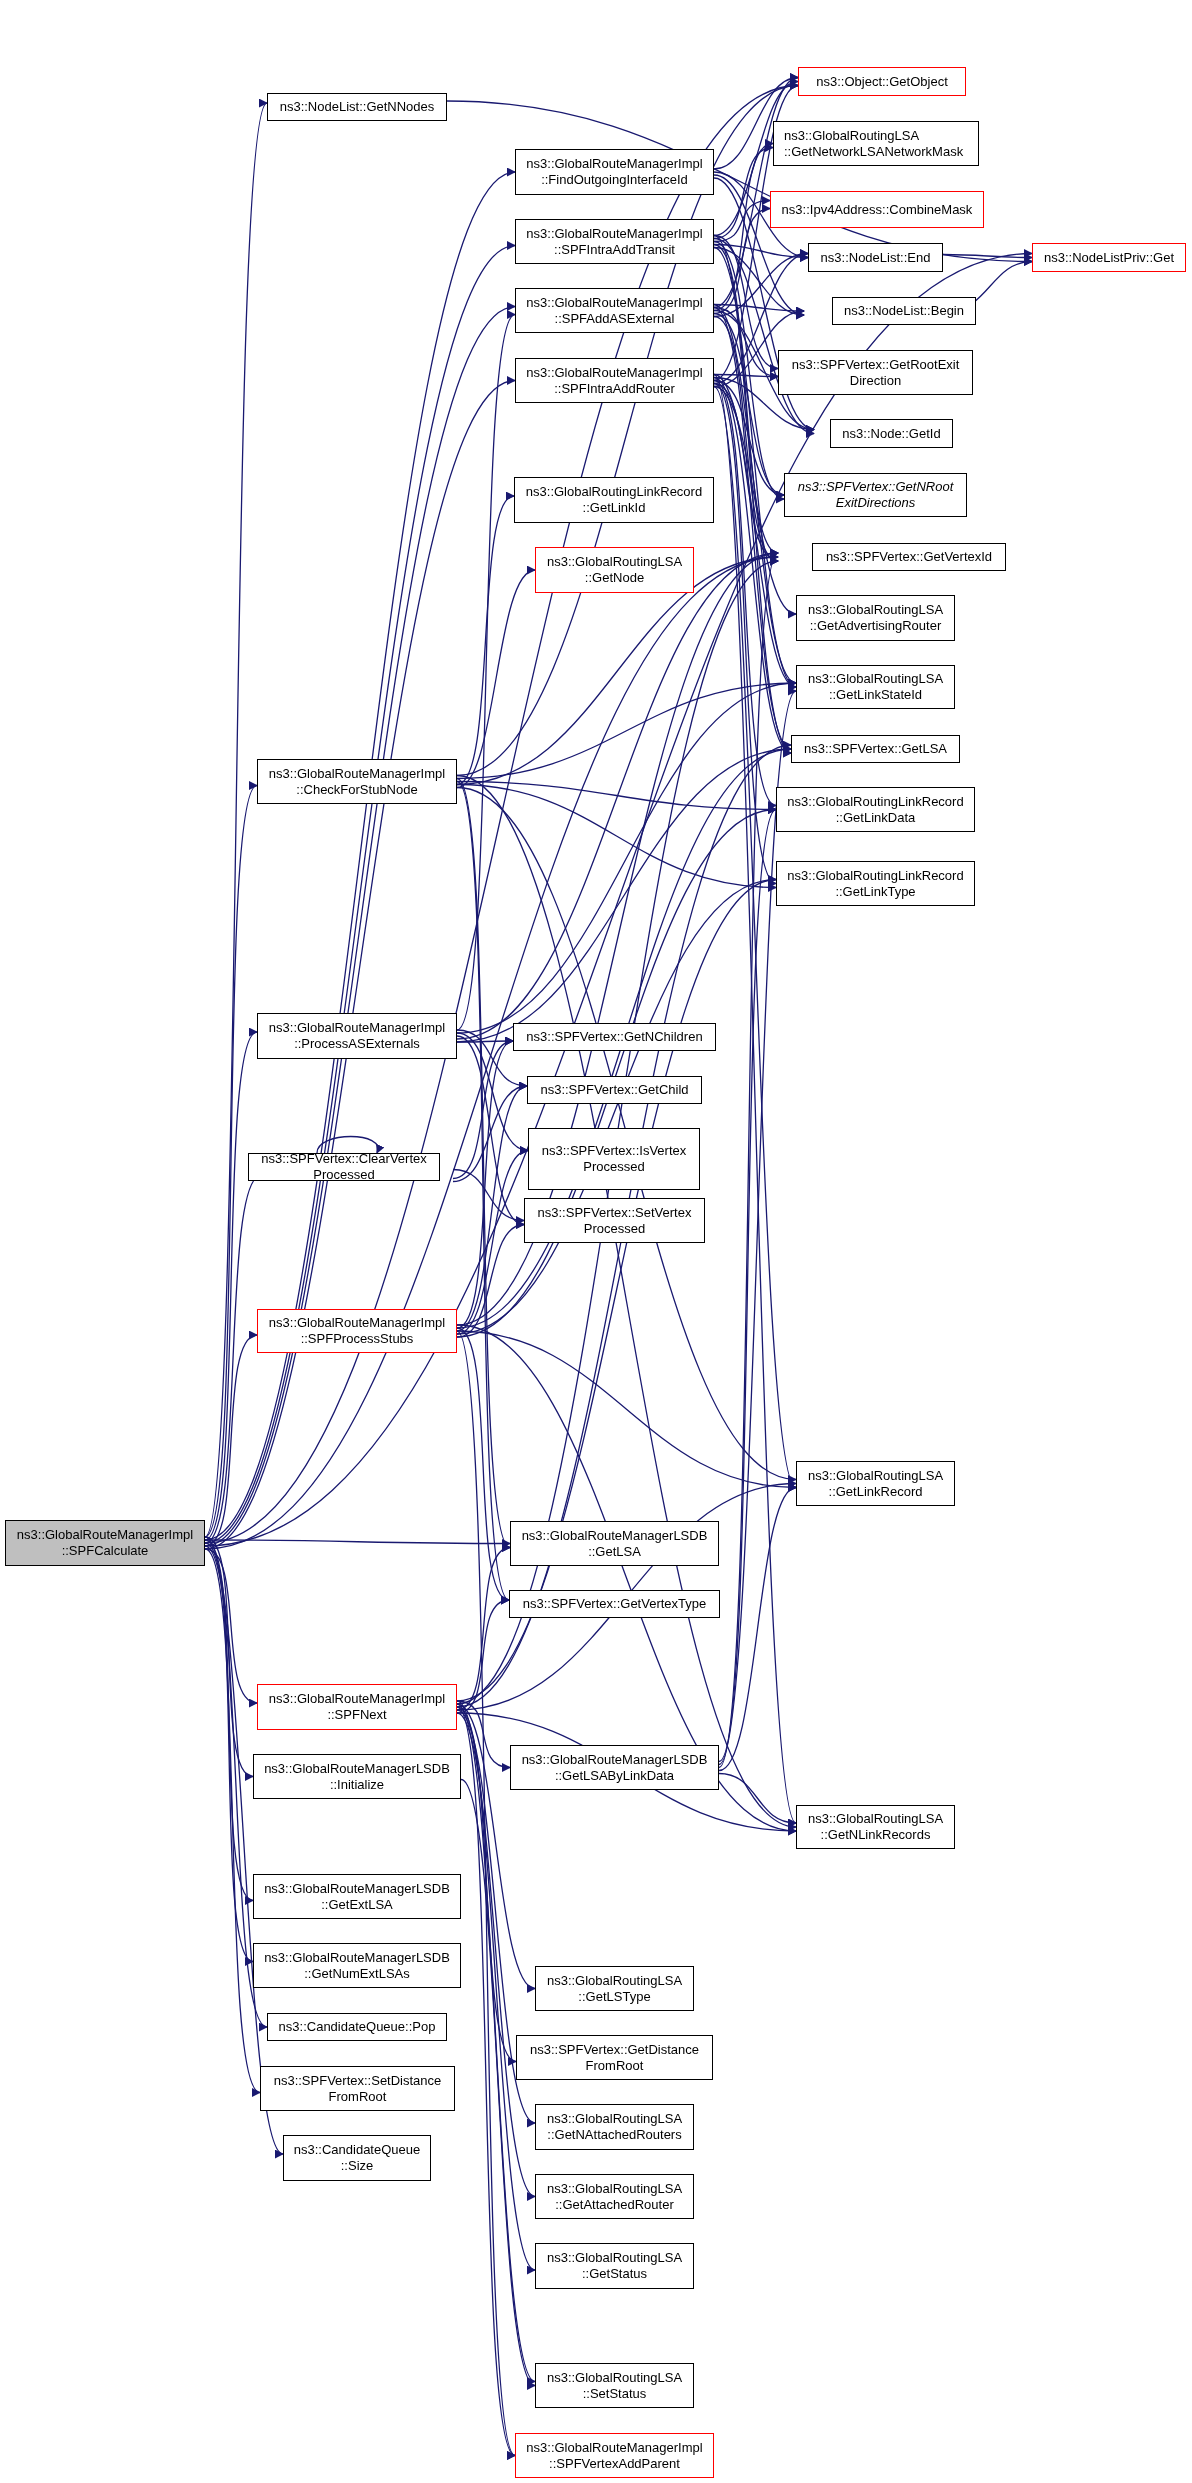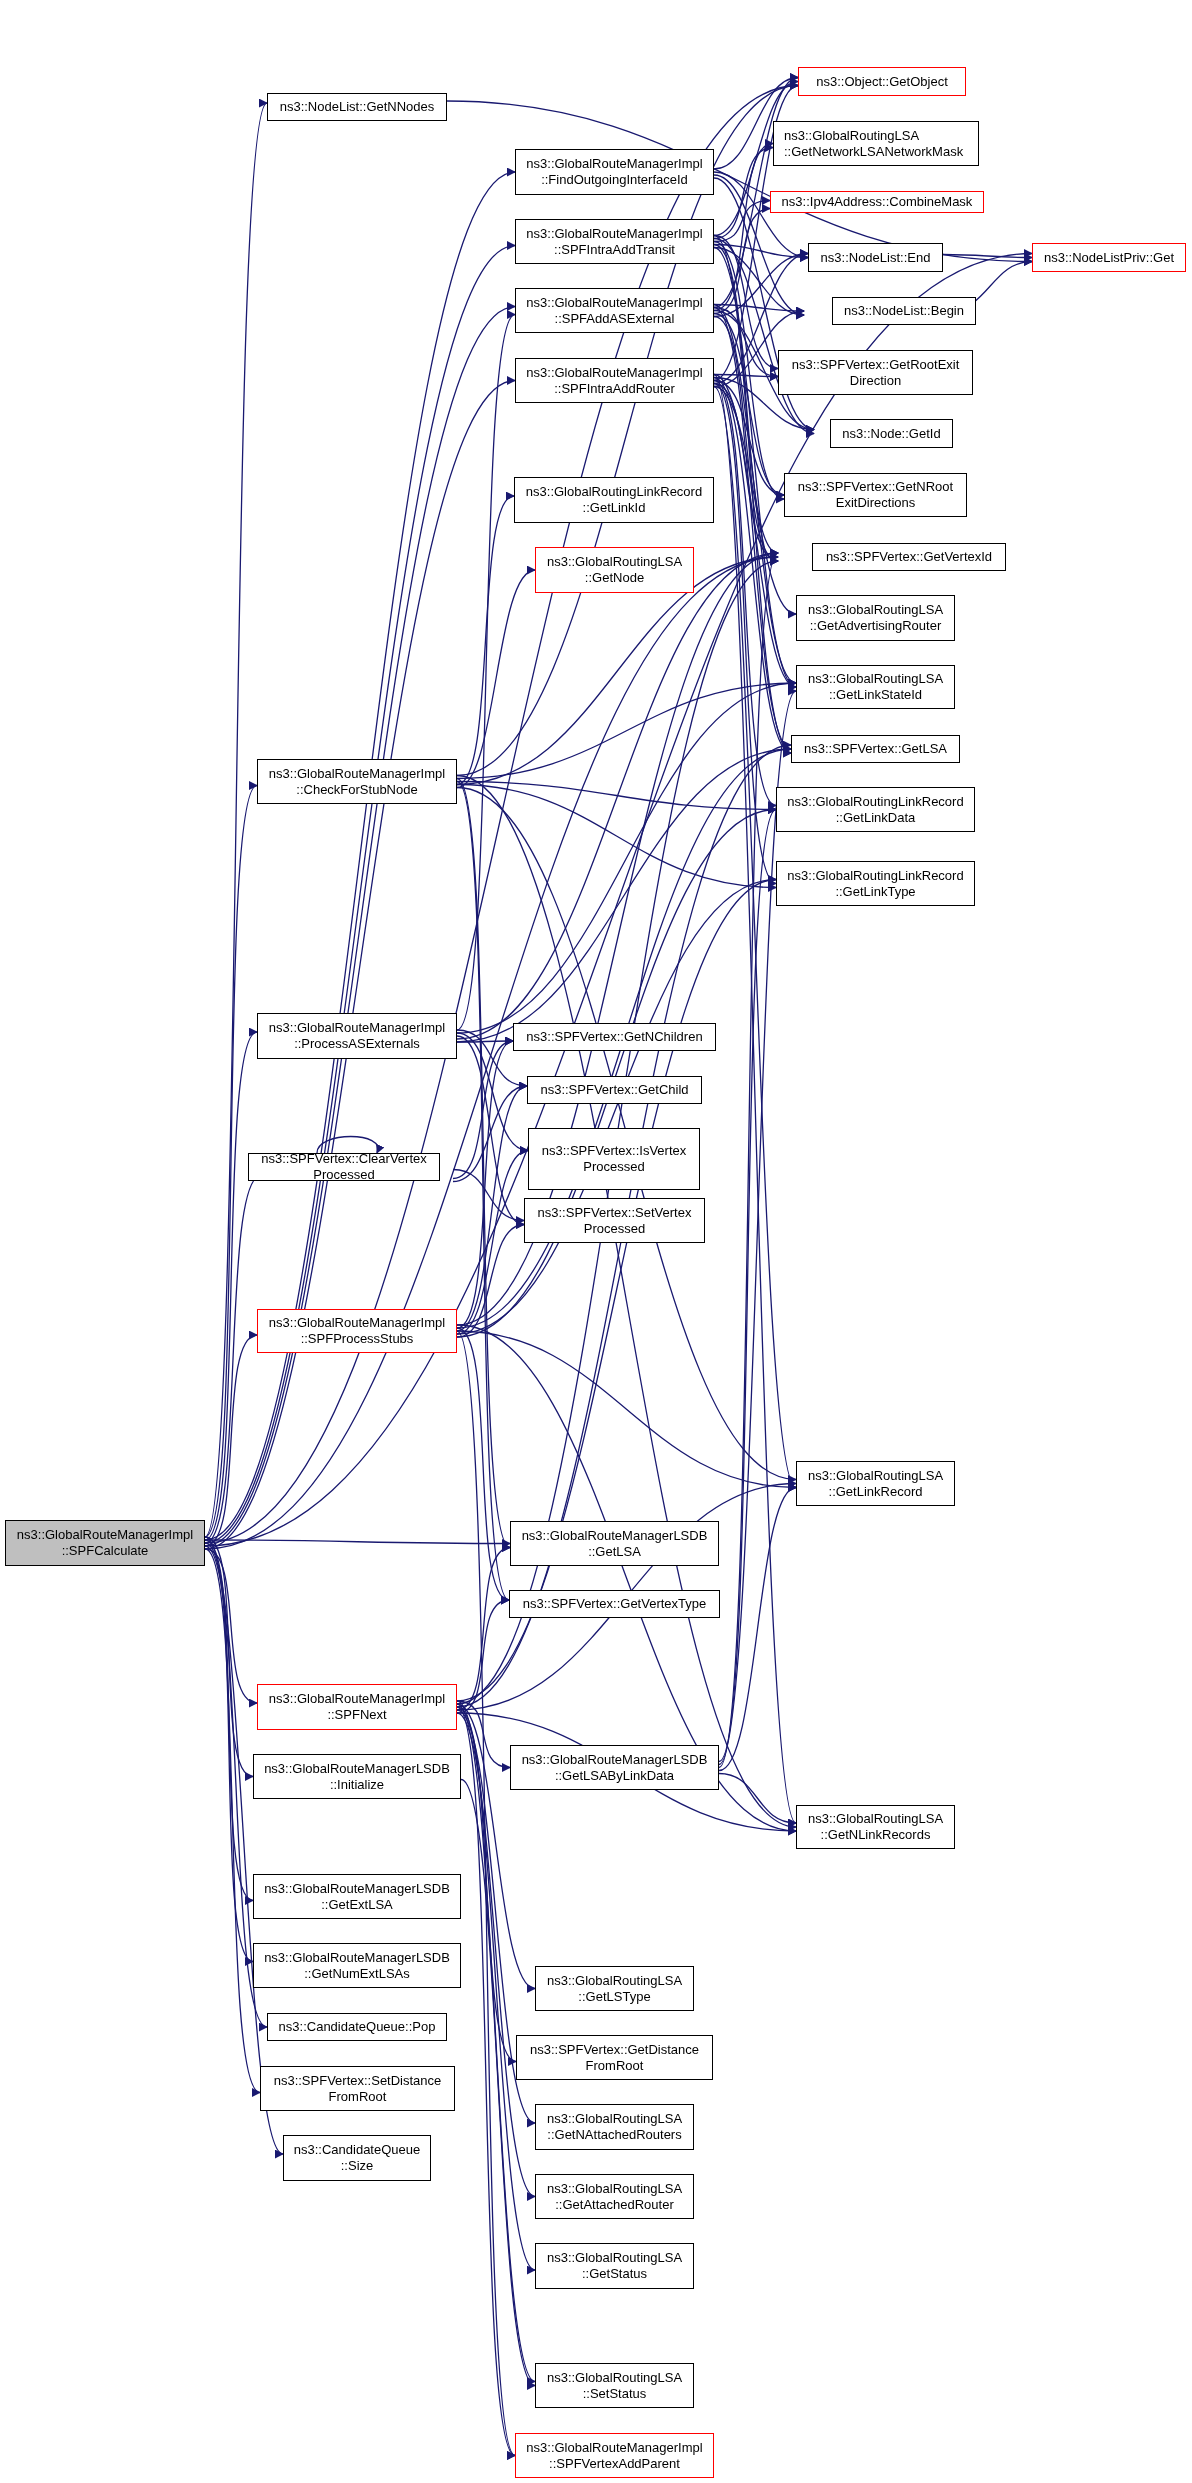--- a/index.html
+++ b/index.html
@@ -276,37 +276,37 @@
     <span>::SPFVertexAddParent</span>
   </div>
 
   <div class="node red" style="left:798px;top:67px;width:168px;height:29px;">
     <span>ns3::Object::GetObject</span>
   </div>
   <div class="node" style="left:773px;top:121px;width:206px;height:45px;">
     <span style="align-self:flex-start;padding-left:10px;">ns3::GlobalRoutingLSA</span>
     <span style="align-self:flex-start;padding-left:10px;">::GetNetworkLSANetworkMask</span>
   </div>
-  <div class="node red" style="left:770px;top:191px;width:214px;height:22px;">
+  <div class="node red" style="left:770px;top:191px;width:214px;height:37px;">
     <span>ns3::Ipv4Address::CombineMask</span>
   </div>
   <div class="node" style="left:808px;top:243px;width:135px;height:29px;">
     <span>ns3::NodeList::End</span>
   </div>
   <div class="node" style="left:804px;top:297px;width:144px;height:28px;margin-left:28px;">
     <span>ns3::NodeList::Begin</span>
   </div>
   <div class="node" style="left:778px;top:350px;width:195px;height:45px;">
     <span>ns3::SPFVertex::GetRootExit</span>
     <span>Direction</span>
   </div>
   <div class="node" style="left:814px;top:419px;width:123px;height:29px;margin-left:16px;">
     <span>ns3::Node::GetId</span>
   </div>
-  <div class="node" style="left:784px;top:473px;width:183px;height:44px;">
+  <div class="node" style="left:784px;top:473px;width:183px;height:44px;font-style:italic;">
     <span>ns3::SPFVertex::GetNRoot</span>
     <span>ExitDirections</span>
   </div>
   <div class="node" style="left:812px;top:543px;width:194px;height:28px;">
     <span>ns3::SPFVertex::GetVertexId</span>
   </div>
   <div class="node" style="left:796px;top:595px;width:159px;height:46px;">
     <span>ns3::GlobalRoutingLSA</span>
     <span>::GetAdvertisingRouter</span>
   </div>

